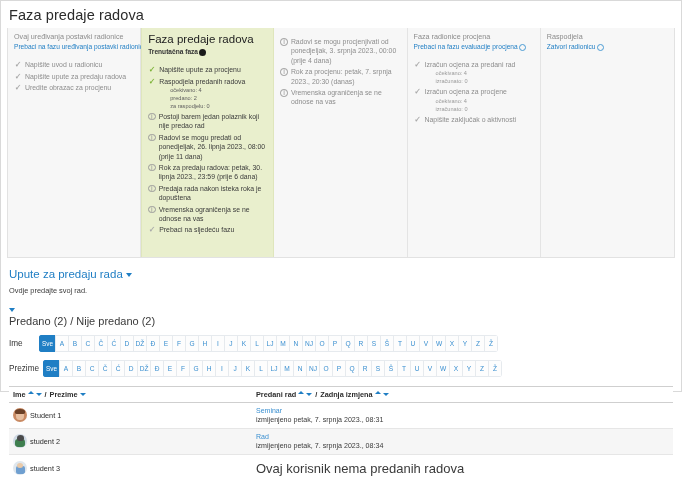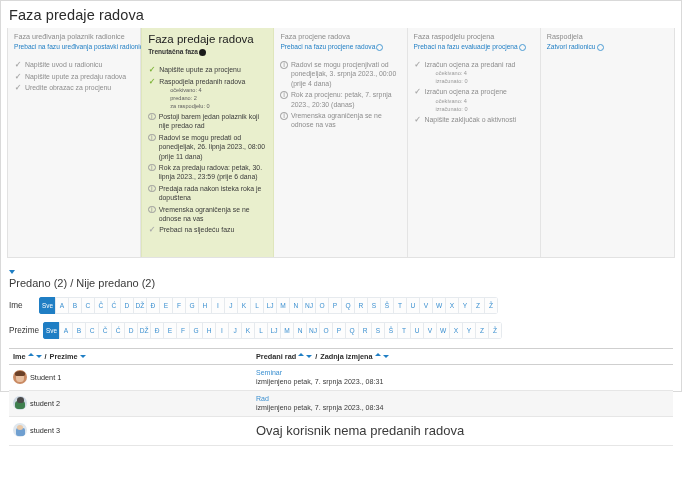--- a/index.html
+++ b/index.html
@@ -307,21 +307,21 @@
 </head>
 <body>
 
 <div id="page">
 
   <div class="page-title">Faza predaje radova</div>
 
   <div class="phases">
       <div class="phase-col">
         <div class="phase-head">
-          <div class="phase-name">Faza uređivanja polaznik radionice</div>
+          <div class="phase-name">Ovaj uređivanja postavki radionice</div>
           <div class="phase-action">
             <span>Prebaci na fazu uređivanja postavki radionice</span>
             <span class="bullet-circle"></span>
           </div>
         </div>
         <ul class="phase-tasks">
           <li>
             <span class="task-icon check-grey">✓</span>
             <div>
               <div class="task-text">Napišite uvod u radionicu</div>
@@ -397,27 +397,20 @@
           </li>
           <li>
             <span class="task-icon check-grey">✓</span>
             <div>
               <div class="task-text">Prebaci na sljedeću fazu</div>
             </div>
           </li>
         </ul>
       </div>
       <div class="phase-col">
-        <div class="phase-head">
-          <div class="phase-name">Faza procjene radova</div>
-          <div class="phase-action">
-            <span>Prebaci na fazu procjene radova</span>
-            <span class="bullet-circle"></span>
-          </div>
-        </div>
         <ul class="phase-tasks">
           <li>
             <span class="task-icon info">i</span>
             <div>
               <div class="task-text">Radovi se mogu procjenjivati od ponedjeljak, 3. srpnja 2023., 00:00 (prije 4 dana)</div>
             </div>
           </li>
           <li>
             <span class="task-icon info">i</span>
             <div>
@@ -427,21 +420,21 @@
           <li>
             <span class="task-icon info">i</span>
             <div>
               <div class="task-text">Vremenska ograničenja se ne odnose na vas</div>
             </div>
           </li>
         </ul>
       </div>
       <div class="phase-col">
         <div class="phase-head">
-          <div class="phase-name">Faza raspodjelu procjena</div>
+          <div class="phase-name">Faza radionice procjena</div>
           <div class="phase-action">
             <span>Prebaci na fazu evaluacije procjena</span>
             <span class="bullet-circle"></span>
           </div>
         </div>
         <ul class="phase-tasks">
           <li>
             <span class="task-icon check-grey">✓</span>
             <div>
               <div class="task-text">Izračun ocjena za predani rad</div>
@@ -470,20 +463,27 @@
           <div class="phase-name">Raspodjela</div>
           <div class="phase-action">
             <span>Zatvori radionicu</span>
             <span class="bullet-circle"></span>
           </div>
         </div>
         <ul class="phase-tasks"></ul>
       </div>
     </div>
 
+  <div class="section">
+    <div class="section-title">
+      <span>Upute za predaju rada</span>
+      <span class="caret-down"></span>
+    </div>
+    <div class="section-body">Ovdje predajte svoj rad.</div>
+  </div>
 
   <div class="section">
     <div class="section-title">
       <span class="caret-down"></span>
     </div>
     <div class="subm-count">Predano (2) / Nije predano (2)</div>
 
     <div>
         <div class="initials-row">
           <div class="initials-label">Ime</div>

